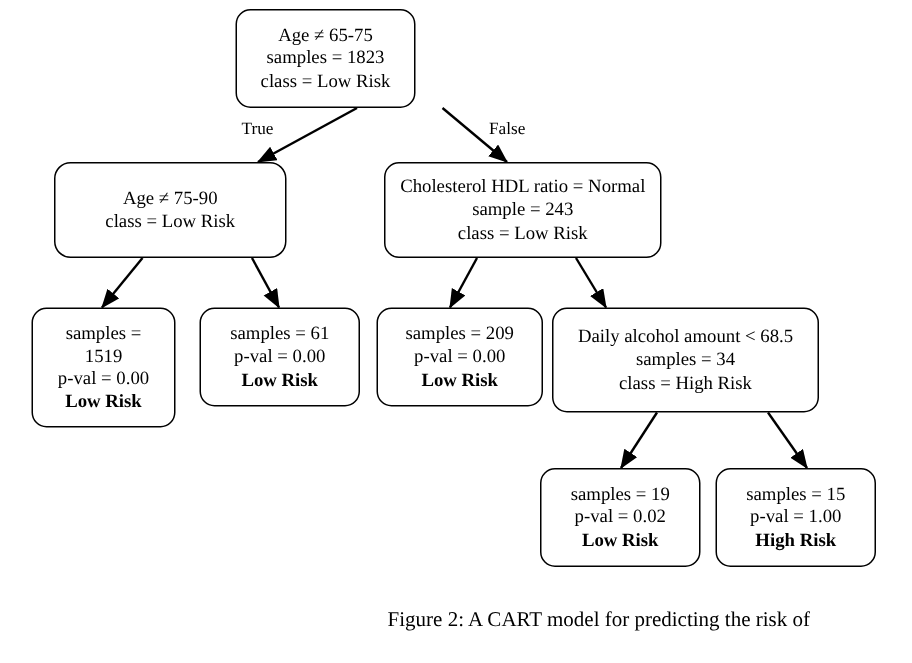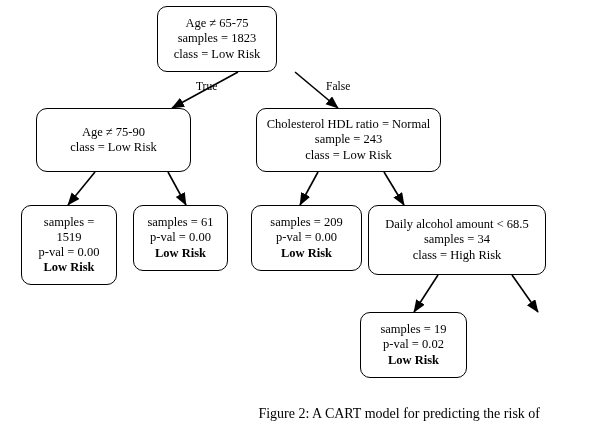--- a/index.html
+++ b/index.html
@@ -97,42 +97,42 @@
 
     <path d="M512,275 L538,312" stroke="#000000" stroke-width="1.6" fill="none" marker-end="url(#arrow)"></path>
   </svg>
 
   <div class="node" style="left:157px; top:6px; width:120px; height:66px;">
     <div class="line">Age ≠ 65-75</div>
     <div class="line">samples = 1823</div>
     <div class="line">class = Low Risk</div>
   </div>
 
-  <div class="edge-label" style="left:196px; top:80px;">True</div>
+  <div class="edge-label" style="left:161px; top:80px;">True</div>
   <div class="edge-label" style="left:326px; top:80px;">False</div>
 
   <div class="node" style="left:36px; top:108px; width:155px; height:64px;border-radius:11px;">
     <div class="line">Age ≠ 75-90</div>
     <div class="line">class = Low Risk</div>
   </div>
 
   <div class="node" style="left:256px; top:108px; width:185px; height:64px;">
     <div class="line">Cholesterol HDL ratio = Normal</div>
     <div class="line">sample = 243</div>
     <div class="line">class = Low Risk</div>
   </div>
 
   <div class="node" style="left:21px; top:205px; width:96px; height:80px;">
     <div class="line">samples =</div>
     <div class="line">1519</div>
     <div class="line">p-val = 0.00</div>
     <div class="line bold">Low Risk</div>
   </div>
 
-  <div class="node" style="left:133px; top:205px; width:95px; height:66px;">
+  <div class="node" style="left:133px; top:205px; width:107px; height:66px;">
     <div class="line">samples = 61</div>
     <div class="line">p-val = 0.00</div>
     <div class="line bold">Low Risk</div>
   </div>
 
   <div class="node" style="left:251px; top:205px; width:111px; height:66px;">
     <div class="line">samples = 209</div>
     <div class="line">p-val = 0.00</div>
     <div class="line bold">Low Risk</div>
   </div>
@@ -142,15 +142,20 @@
     <div class="line">samples = 34</div>
     <div class="line">class = High Risk</div>
   </div>
 
   <div class="node" style="left:360px; top:312px; width:107px; height:66px;">
     <div class="line">samples = 19</div>
     <div class="line">p-val = 0.02</div>
     <div class="line bold">Low Risk</div>
   </div>
 
+  <div class="node" style="left:477px; top:312px; width:107px; height:66px;">
+    <div class="line">samples = 15</div>
+    <div class="line">p-val = 1.00</div>
+    <div class="line bold">High Risk</div>
+  </div>
 
   <div id="caption">Figure 2:  A CART model for predicting the risk of</div>
 </div>
 
 </body></html>

